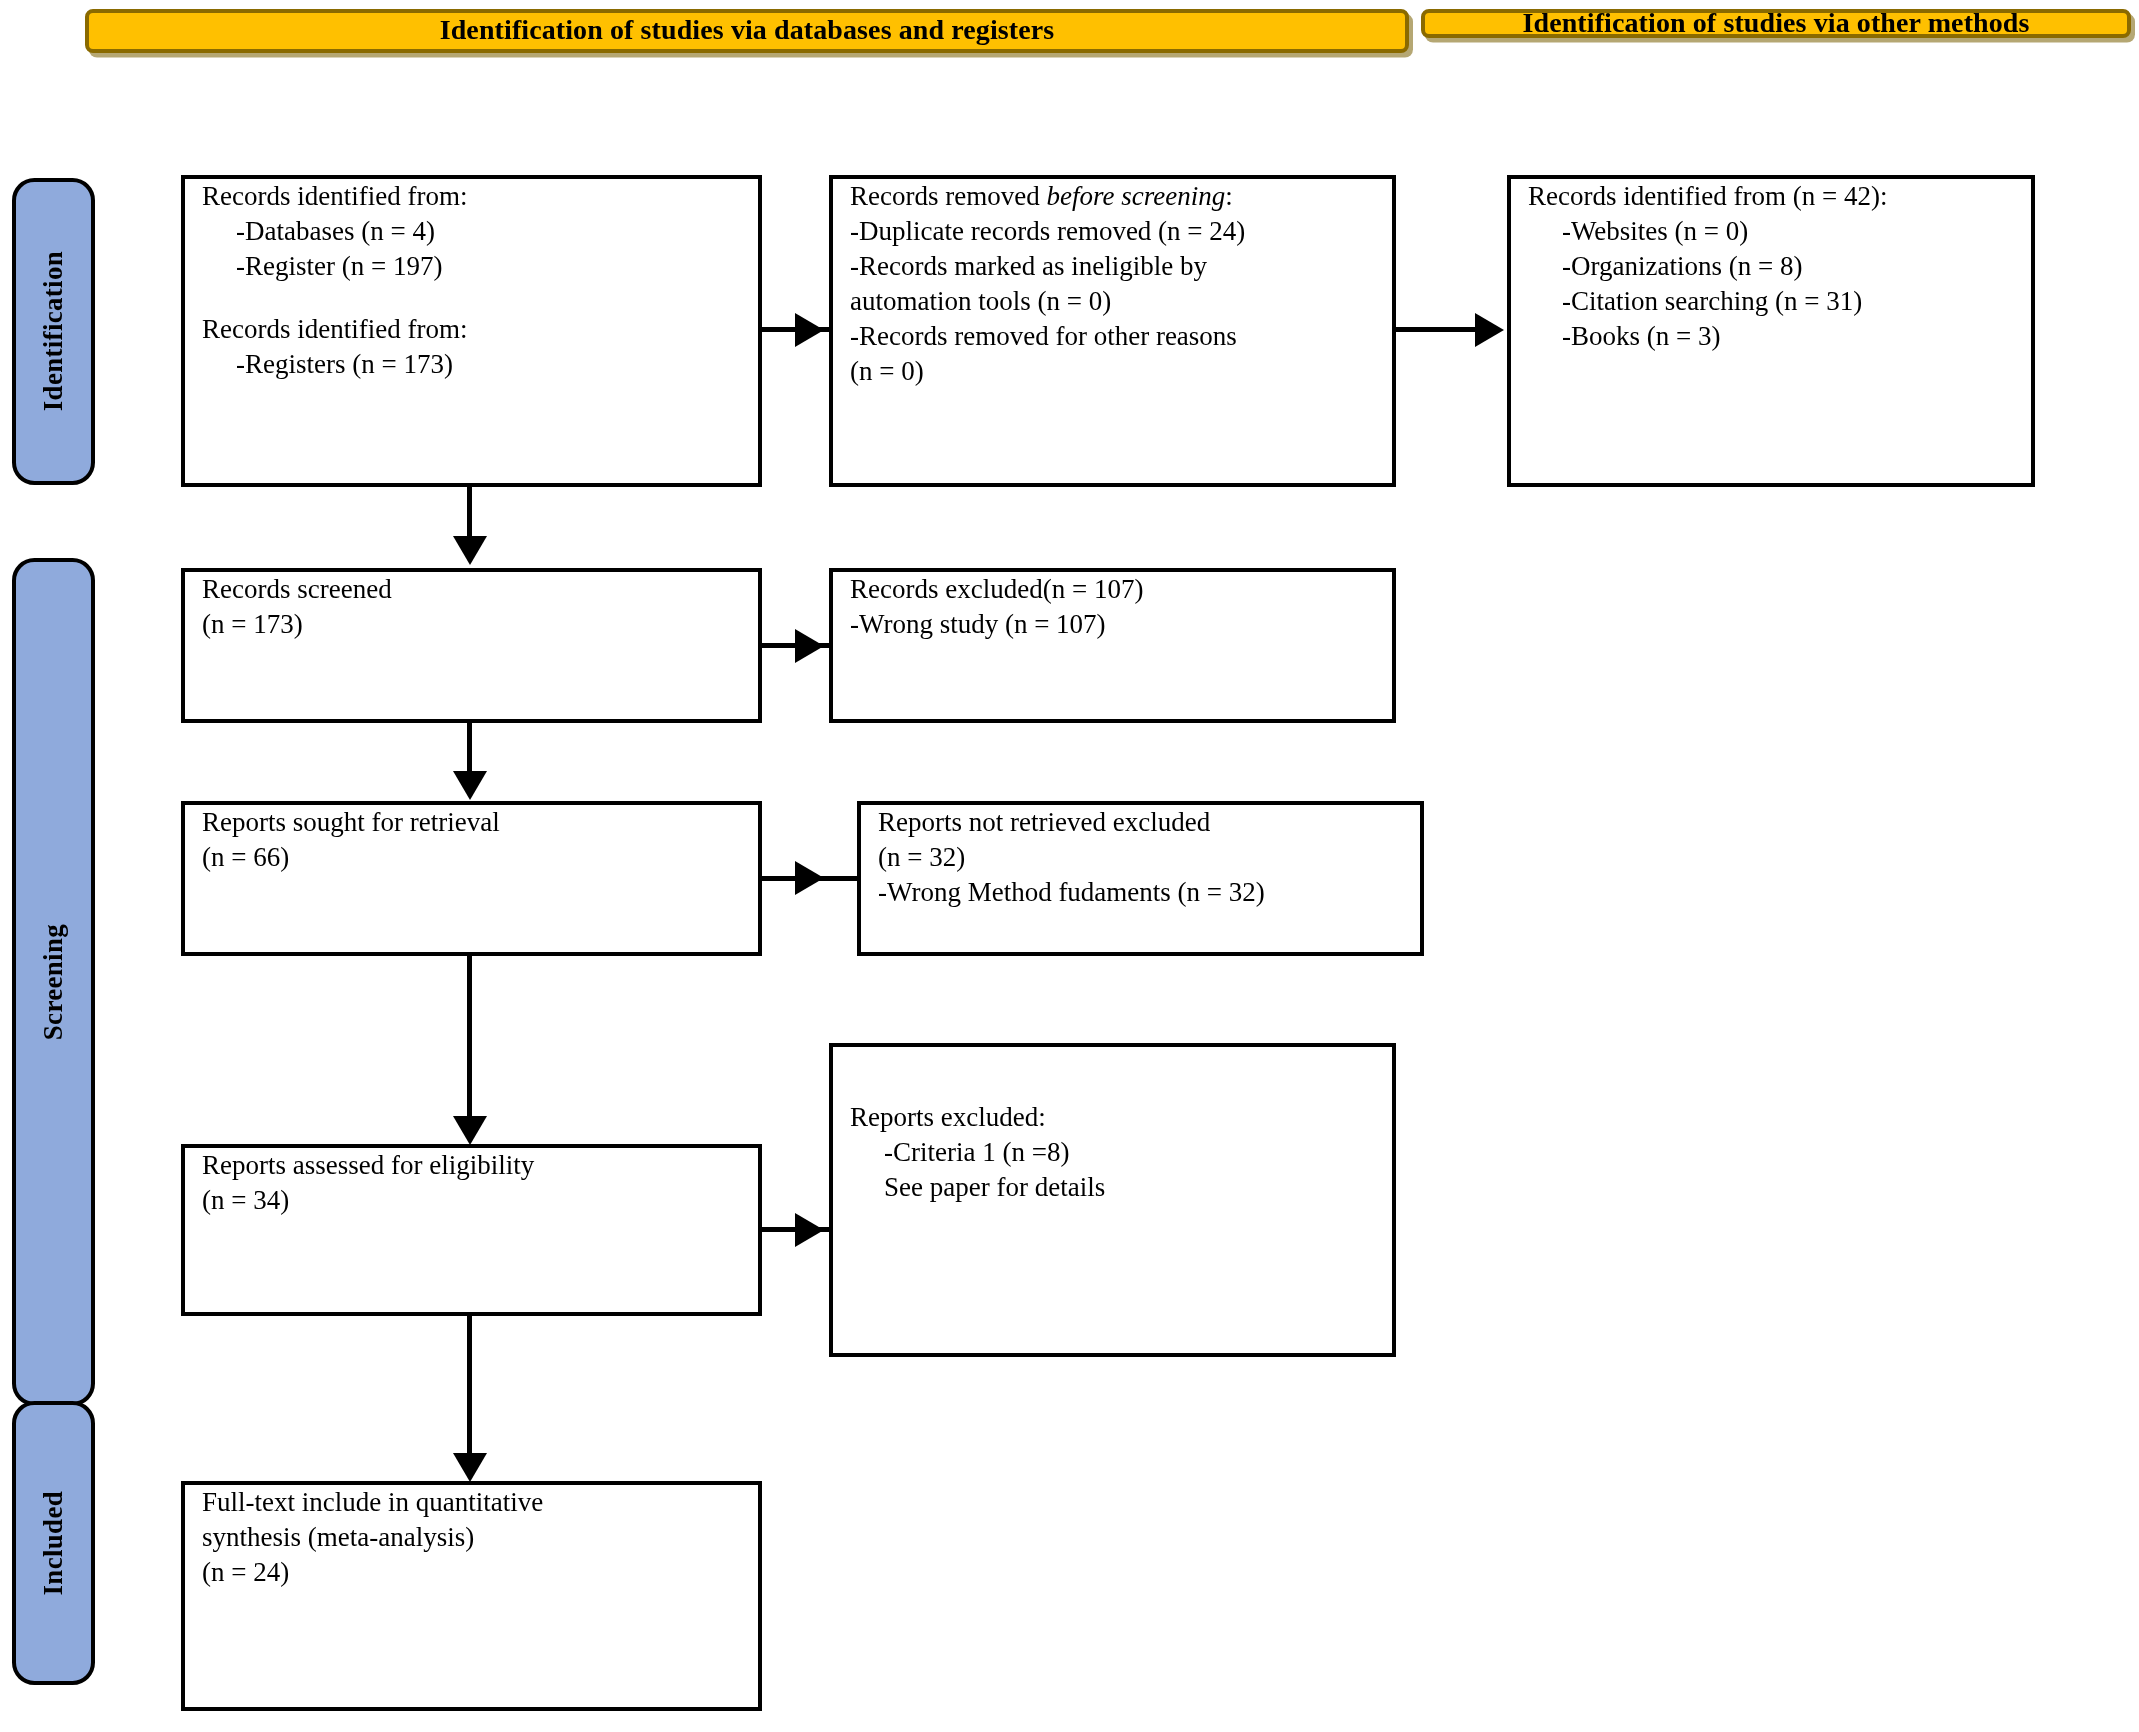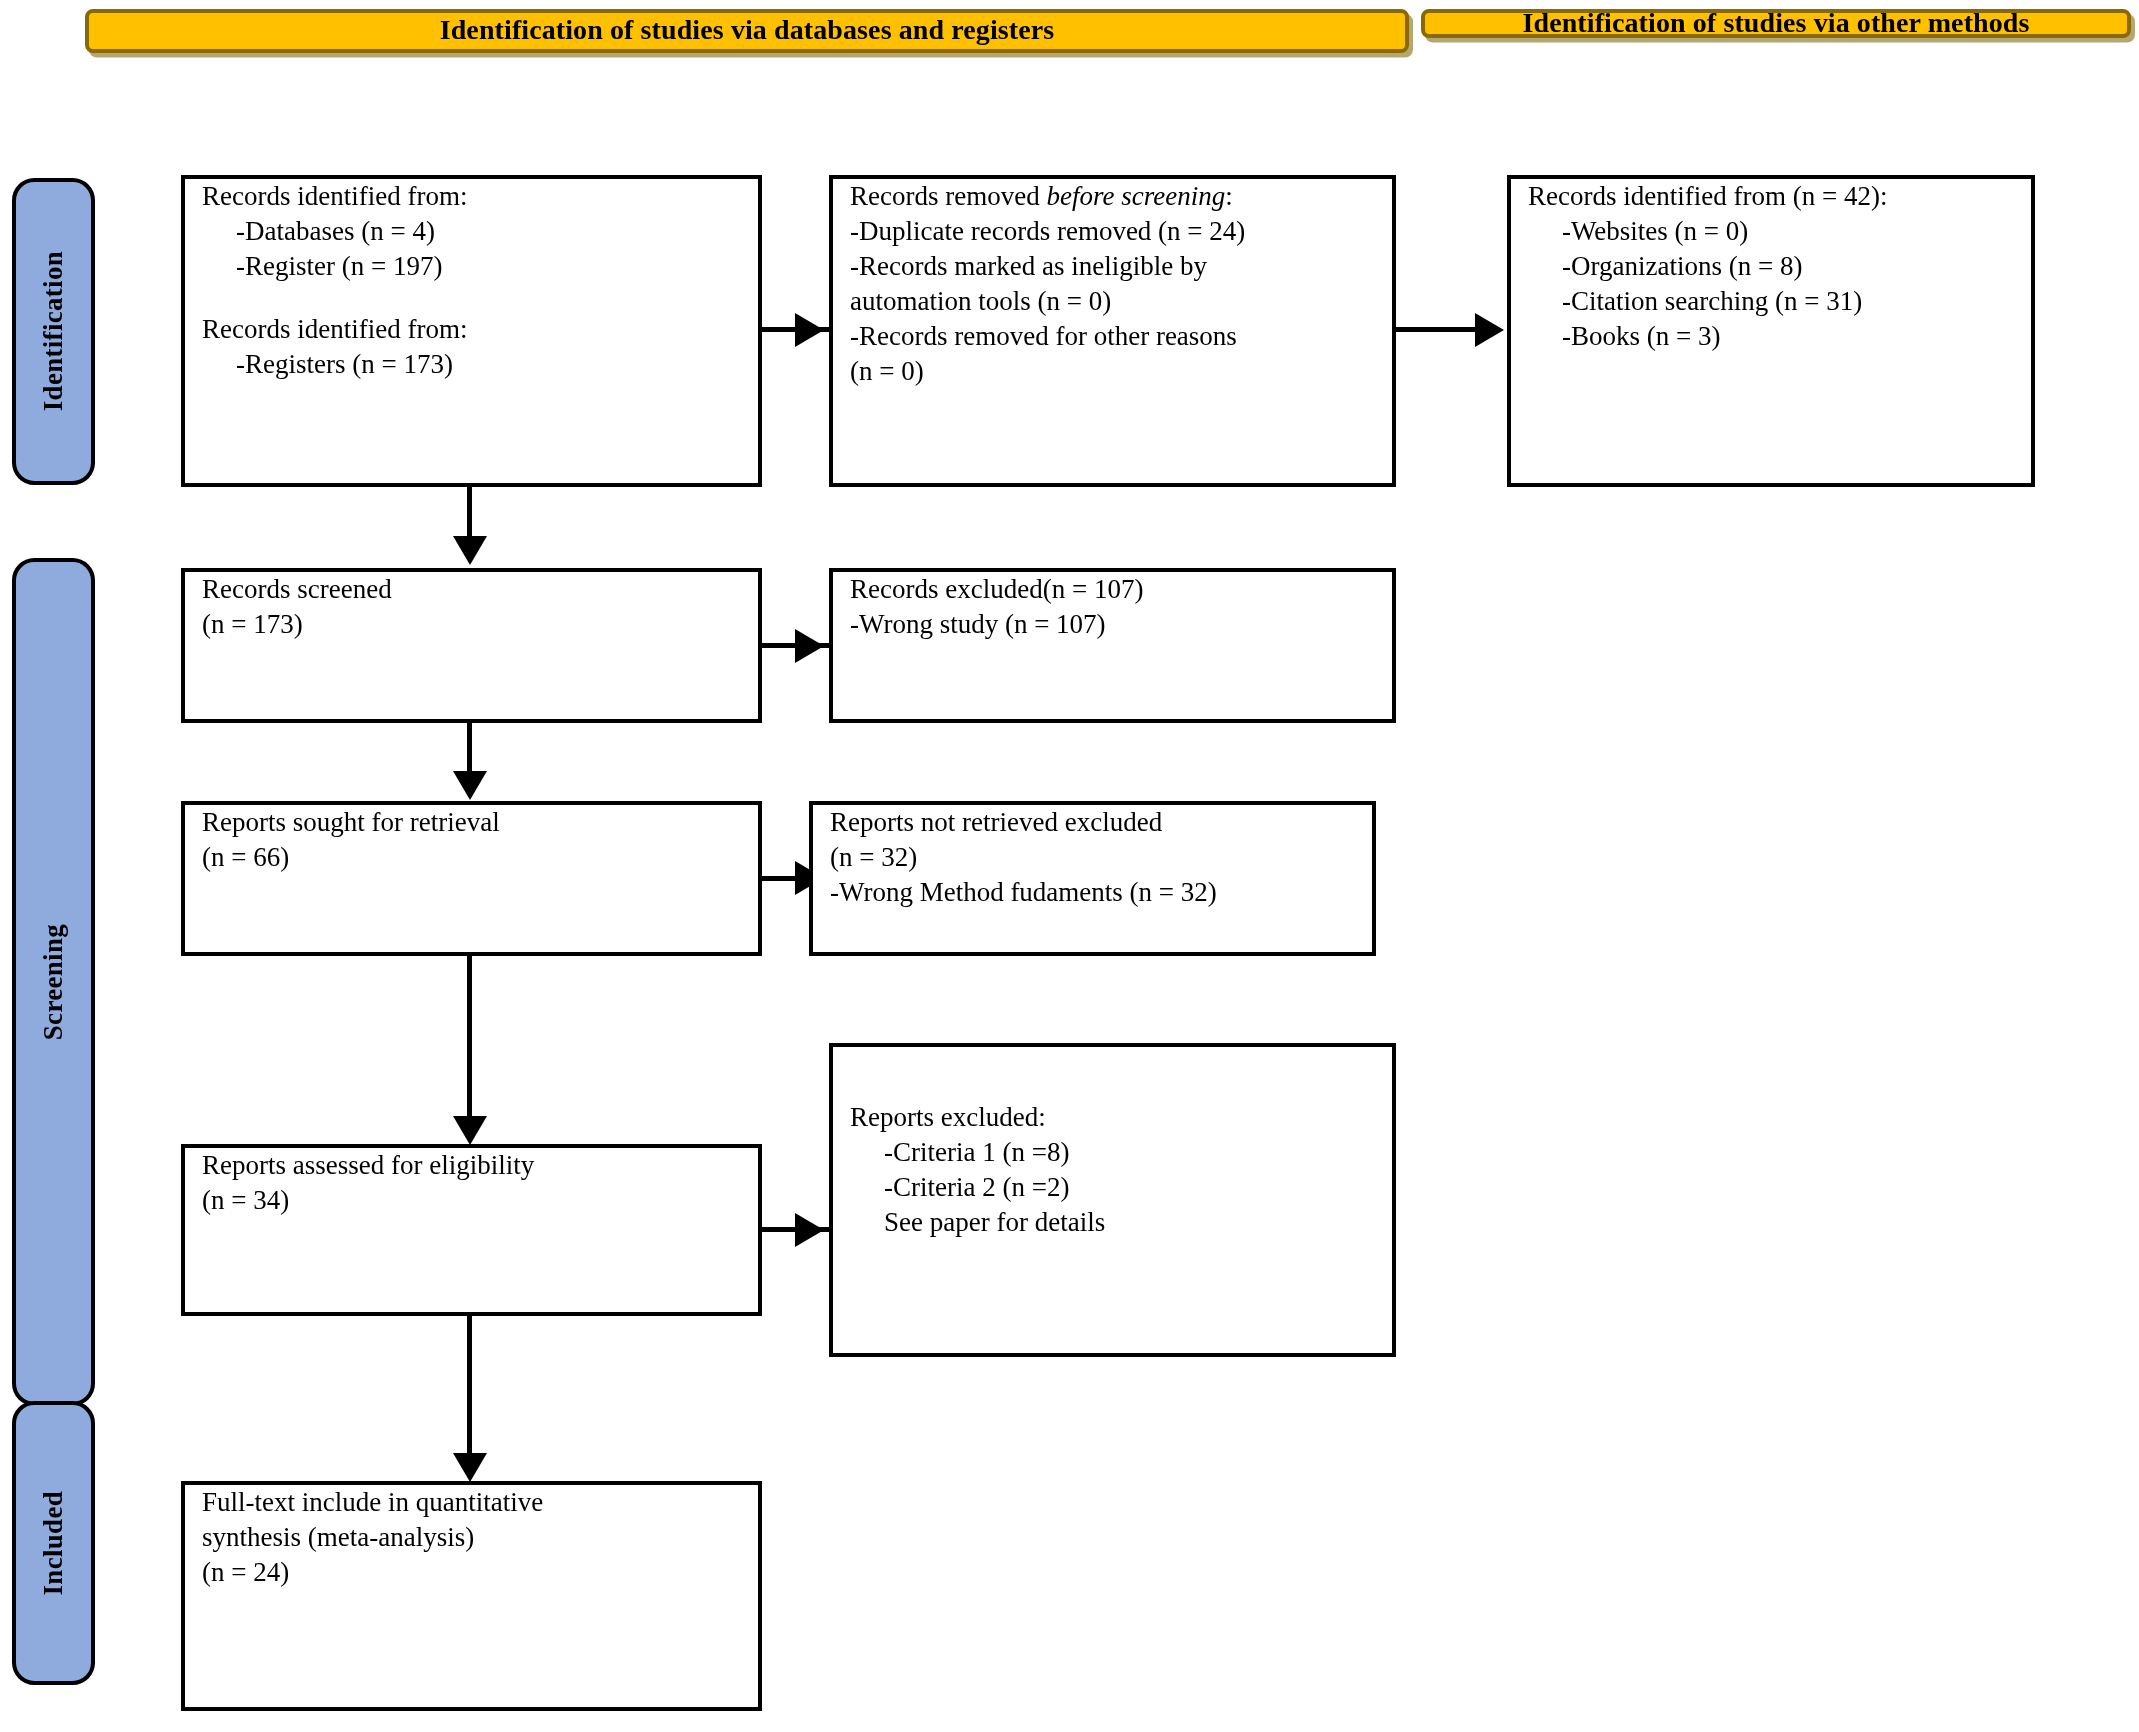--- a/index.html
+++ b/index.html
@@ -209,21 +209,21 @@
   <div class="flow-box" style="left:181px; top:801px; width:581px; height:155px;">
     <div class="box-body">
       <div class="line">Reports sought for retrieval</div>
       <div class="line">(n = 66)</div>
     </div>
   </div>
 
   <div class="h-line" style="left:762px; top:876px; width:99px;"></div>
   <div class="arrow-right" style="left:795px; top:861px;"></div>
 
-  <div class="flow-box" style="left:809px; top:801px; width:567px; height:155px;">
+  <div class="flow-box" style="left:857px; top:801px; width:567px; height:155px;">
     <div class="box-body">
       <div class="line">Reports not retrieved excluded</div>
       <div class="line">(n = 32)</div>
       <div class="line">-Wrong Method fudaments (n = 32)</div>
     </div>
   </div>
 
   <div class="v-line" style="left:467px; top:956px; width:4.6px; height:165px;"></div>
   <div class="arrow-down" style="left:453px; top:1116px;"></div>
 
@@ -234,21 +234,20 @@
     </div>
   </div>
 
   <div class="h-line" style="left:762px; top:1227px; width:99px;"></div>
   <div class="arrow-right" style="left:795px; top:1213px;"></div>
 
   <div class="flow-box" style="left:829px; top:1043px; width:567px; height:314px; justify-content:flex-start;">
     <div class="box-body" style="padding-top:53px;font-family:Liberation Serif, serif;">
       <div class="line">Reports excluded:</div>
       <div class="line ind">-Criteria 1 (n =8)</div>
-      <div class="line ind">-Criteria 2 (n =2)</div>
       <div class="line ind">See paper for details</div>
     </div>
   </div>
 
   <div class="v-line" style="left:467px; top:1316px; width:4.6px; height:142px;"></div>
   <div class="arrow-down" style="left:453px; top:1453px;"></div>
 
   <div class="flow-box" style="left:181px; top:1481px; width:581px; height:230px;">
     <div class="box-body">
       <div class="line">Full-text include in quantitative</div>

